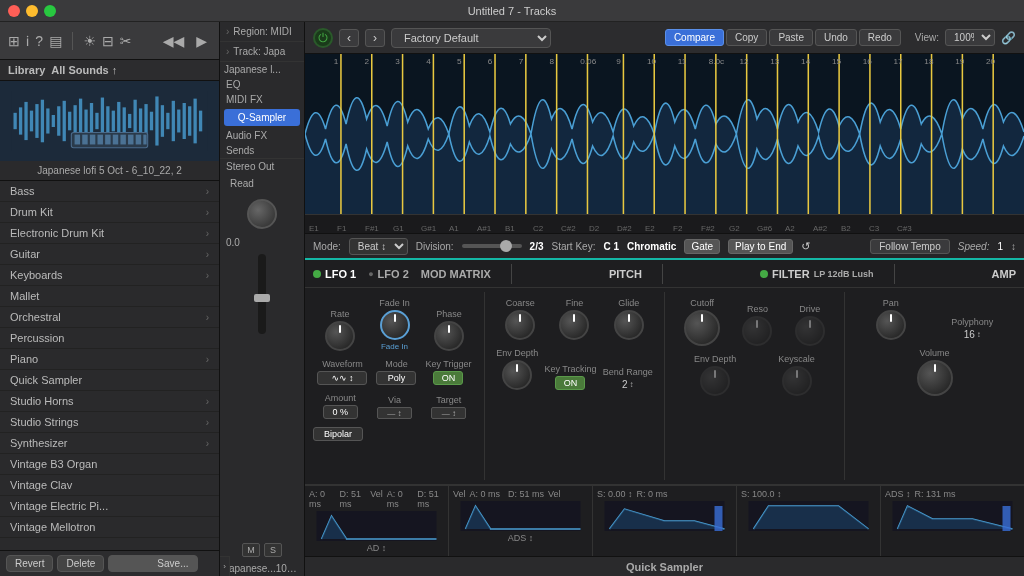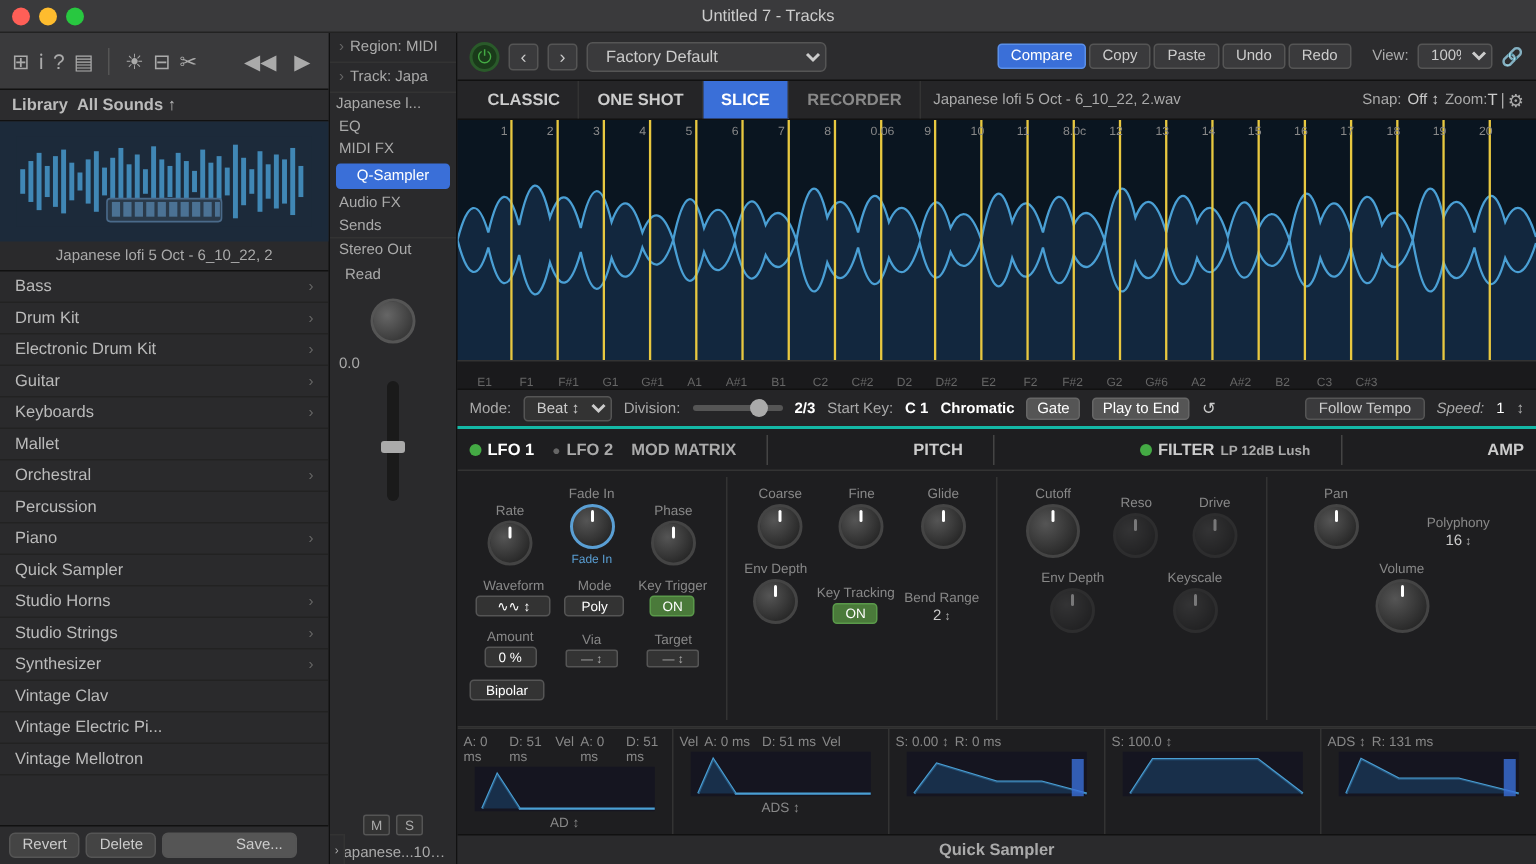--- a/index.html
+++ b/index.html
@@ -414,21 +414,21 @@
       align-items: flex-end;
       padding: 0 4px;
       border-top: 1px solid #333;
       border-bottom: 1px solid #111;
       overflow: hidden;
     }
     .piano-key-label {
       font-size: 8px;
       color: #666;
       width: 28px;
-      text-align: center;
+      text-align: left;
       flex-shrink: 0;
     }
 
     
     .mode-bar {
       background: #252527;
       height: 26px;
       display: flex;
       align-items: center;
       padding: 0 8px;
@@ -806,20 +806,23 @@
         </div>
       <div class="sound-item">
           <span>Studio Strings</span>
           <span class="chevron">›</span>
         </div>
       <div class="sound-item">
           <span>Synthesizer</span>
           <span class="chevron">›</span>
         </div>
       <div class="sound-item">
+          <span>Vintage B3 Organ</span>
+        </div>
+      <div class="sound-item">
           <span>Vintage Clav</span>
         </div>
       <div class="sound-item">
           <span>Vintage Electric Pi...</span>
         </div>
       <div class="sound-item">
           <span>Vintage Mellotron</span>
         </div>
 
     </div>
@@ -881,33 +884,20 @@
         <button class="qs-edit-btn">Undo</button>
         <button class="qs-edit-btn">Redo</button>
       </div>
       <span class="view-label">View:</span>
       <select class="view-pct">
         <option>100%</option>
       </select>
       <span class="gear-icon-sm">🔗</span>
     </div>
 
-    <div class="mode-tabs">
-      <div class="mode-tab classic">CLASSIC</div>
-      <div class="mode-tab one-shot">ONE SHOT</div>
-      <div class="mode-tab active">SLICE</div>
-      <div class="mode-tab">RECORDER</div>
-      <span class="file-name">Japanese lofi 5 Oct - 6_10_22, 2.wav</span>
-      <span class="snap-label">Snap:</span>
-      <span class="snap-val">Off ↕</span>
-      <span class="zoom-label">Zoom:</span>
-      <span style="font-size:11px;color:#ccc;cursor:pointer;">T</span>
-      <span style="font-size:11px;color:#aaa;margin:0 2px;">|</span>
-      <span class="gear-icon-sm">⚙</span>
-    </div>
 
     <div class="waveform-area">
       <svg width="100%" height="100%" viewBox="0 0 700 160" preserveAspectRatio="none">
         <rect width="700" height="160" fill="#0a1520"></rect>
 
         <path d="M0,80 Q10,40 20,75 Q30,30 40,70 Q50,20 60,65 Q70,35 80,72 Q90,25 100,68 Q110,40 120,75 Q130,50 140,80 Q150,30 160,72 Q170,45 180,78 Q190,35 200,70 Q210,50 220,80 Q230,20 240,65 Q250,40 260,75 Q270,30 280,68 Q290,45 300,78 Q310,35 320,72 Q330,50 340,80 Q350,25 360,68 Q370,40 380,75 Q390,30 400,70 Q410,50 420,80 Q430,20 440,65 Q450,40 460,75 Q470,30 480,68 Q490,45 500,78 Q510,35 520,72 Q530,50 540,80 Q550,25 560,68 Q570,40 580,75 Q590,30 600,70 Q610,50 620,80 Q630,20 640,65 Q650,40 660,75 Q670,30 680,68 Q690,45 700,78 L700,160 L0,160 Z" fill="#1a3a5c" opacity="0.5"></path>
 
         <path d="M0,80 Q10,40 20,75 Q30,30 40,70 Q50,20 60,65 Q70,35 80,72 Q90,25 100,68 Q110,40 120,75 Q130,50 140,80 Q150,30 160,72 Q170,45 180,78 Q190,35 200,70 Q210,50 220,80 Q230,20 240,65 Q250,40 260,75 Q270,30 280,68 Q290,45 300,78 Q310,35 320,72 Q330,50 340,80 Q350,25 360,68 Q370,40 380,75 Q390,30 400,70 Q410,50 420,80 Q430,20 440,65 Q450,40 460,75 Q470,30 480,68 Q490,45 500,78 Q510,35 520,72 Q530,50 540,80 Q550,25 560,68 Q570,40 580,75 Q590,30 600,70 Q610,50 620,80 Q630,20 640,65 Q650,40 660,75 Q670,30 680,68 Q690,45 700,78" stroke="#4a9fd4" stroke-width="1.5" fill="none"></path>
 
         <path d="M0,80 Q10,120 20,85 Q30,130 40,90 Q50,140 60,95 Q70,125 80,88 Q90,135 100,92 Q110,120 120,85 Q130,110 140,80 Q150,130 160,88 Q170,115 180,82 Q190,125 200,90 Q210,110 220,80 Q230,140 240,95 Q250,120 260,85 Q270,130 280,92 Q290,115 300,82 Q310,125 320,88 Q330,110 340,80 Q350,135 360,92 Q370,120 380,85 Q390,130 400,90 Q410,110 420,80 Q430,140 440,95 Q450,120 460,85 Q470,130 480,92 Q490,115 500,82 Q510,125 520,88 Q530,110 540,80 Q550,135 560,92 Q570,120 580,85 Q590,130 600,90 Q610,110 620,80 Q630,140 640,95 Q650,120 660,85 Q670,130 680,92 Q690,115 700,82" stroke="#4a9fd4" stroke-width="1.5" fill="none"></path>

